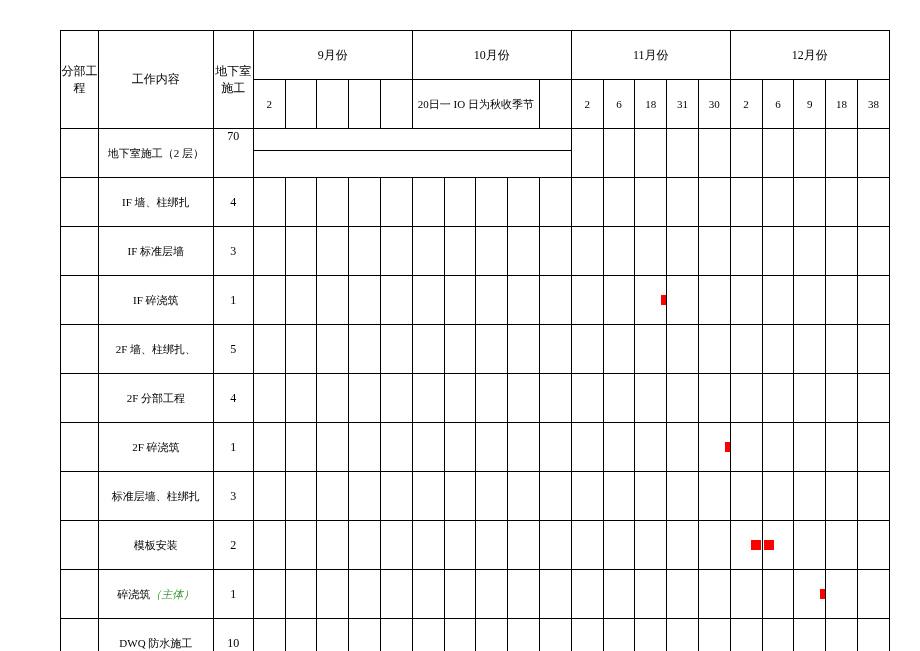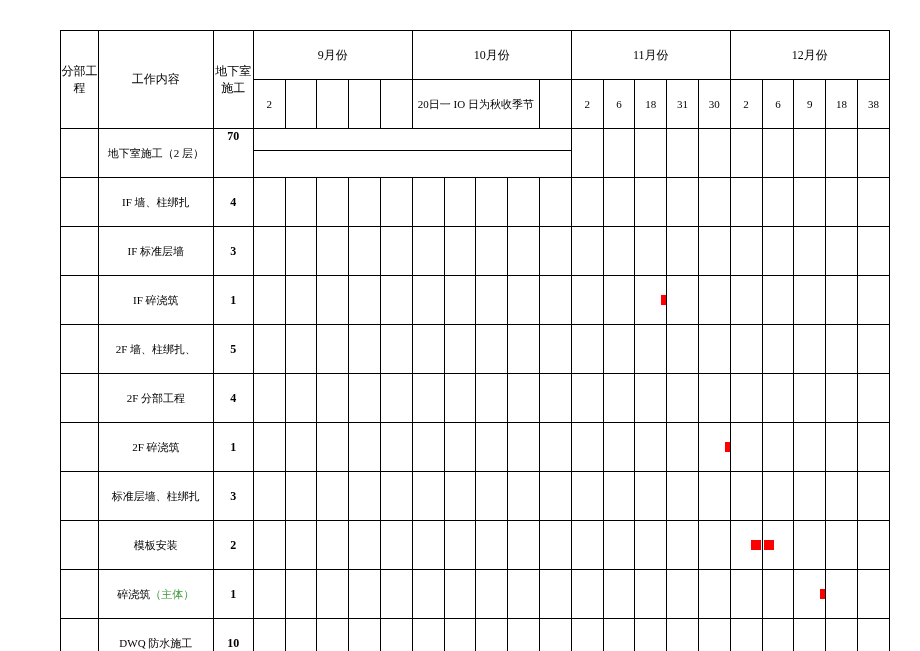--- a/index.html
+++ b/index.html
@@ -23,24 +23,24 @@
     vertical-align: middle;
     height: 49px;
     overflow: hidden;
   }
   .gantt .hdr { height: 18px; }
   .gantt .hdr2 { height: 18px; }
   .col-sub { width: 36px; }
   .col-task { width: 108px; }
   .col-dur { width: 38px; }
   .col-day { width: 30px; }
-  .bold { font-weight: bold; }
+  .bold { font-weight: normal; }
   .small { font-size: 11px; }
   .left { text-align: left; padding-left: 2px; }
-  .green { color: #3a9a3a; }
+  .green { color: #3a9a3a; font-style: italic; }
   .cell-rel { position: relative; }
   .mk {
     position: absolute;
     width: 10px;
     height: 10px;
     background: #ff0000;
   }
 </style>
 </head>
 <body>

